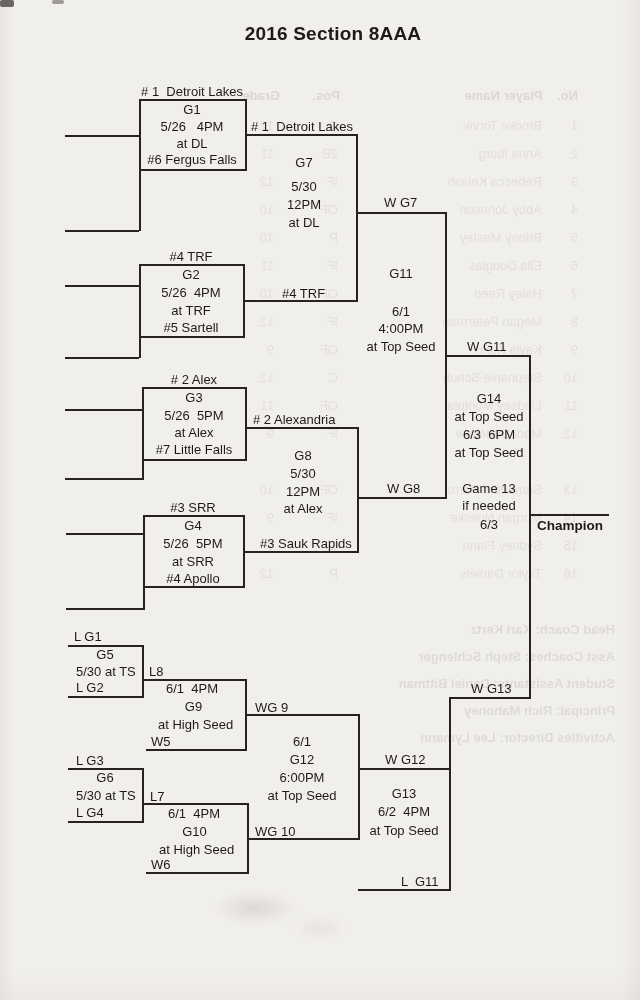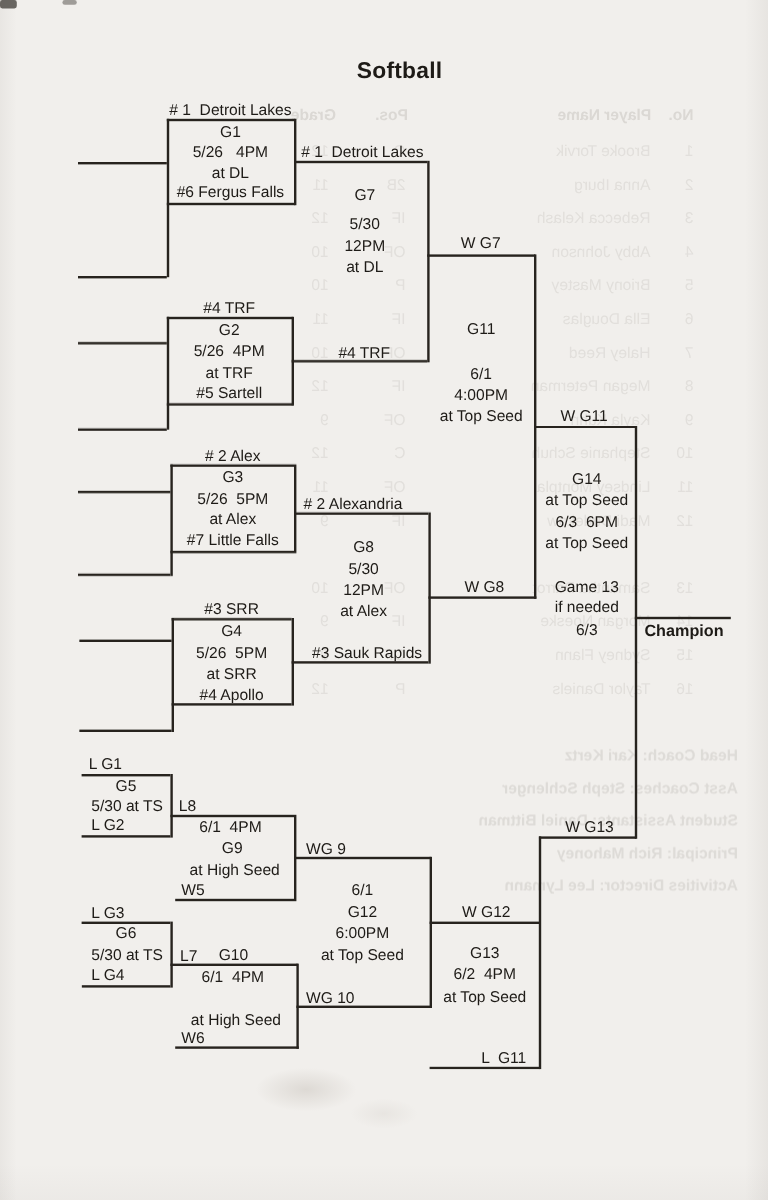--- a/index.html
+++ b/index.html
@@ -54,21 +54,21 @@
       <div class="r coach" style="top: 622px; left: 25px;">Head Coach: Kari Kertz</div>
       <div class="r coach" style="top: 649px; left: 25px;">Asst Coaches: Steph Schlenger</div>
       <div class="r coach" style="top: 676px; left: 25px;">Student Assistants: Daniel Bittman</div>
       <div class="r coach" style="top: 703px; left: 25px;">Principal: Rich Mahoney</div>
       <div class="r coach" style="top: 730px; left: 25px;">Activities Director: Lee Lymann</div>
     </div>
 
   <div class="speck" style="left:0;top:0;width:14px;height:7px;opacity:.75"></div>
   <div class="speck" style="left:52px;top:0;width:12px;height:4px;opacity:.45"></div>
 
-  <div class="t title c" style="left:183px;top:52px;width:300px">Softball</div>
+  <div class="t title c" style="left:183px;top:26px;width:300px">2016 Section 8AAA</div>
 
   <div class="hl" style="left:139px;top:99px;width:107px"></div>
   <div class="hl" style="left:139px;top:169px;width:107px"></div>
   <div class="vl" style="left:139px;top:99px;height:132px"></div>
   <div class="vl" style="left:245px;top:99px;height:72px"></div>
   <div class="hl" style="left:65px;top:135px;width:74px"></div>
   <div class="hl" style="left:65px;top:230px;width:74px"></div>
   <div class="hl" style="left:245px;top:134px;width:111px"></div>
 
   <div class="hl" style="left:139px;top:264px;width:105px"></div>
@@ -199,21 +199,21 @@
   <div class="t" style="left:151px;top:734px">W5</div>
   <div class="t" style="left:255px;top:700px">WG 9</div>
 
   <div class="t" style="left:76px;top:753px">L G3</div>
   <div class="t c" style="left:68px;top:770px;width:74px">G6</div>
   <div class="t" style="left:76px;top:788px">5/30 at TS</div>
   <div class="t" style="left:76px;top:805px">L G4</div>
   <div class="t" style="left:150px;top:789px">L7</div>
 
   <div class="t" style="left:168px;top:806px">6/1  4PM</div>
-  <div class="t c" style="left:142px;top:788px;width:105px">G10</div>
+  <div class="t c" style="left:142px;top:824px;width:105px">G10</div>
   <div class="t" style="left:159px;top:842px">at High Seed</div>
   <div class="t" style="left:151px;top:857px">W6</div>
   <div class="t" style="left:255px;top:824px">WG 10</div>
 
   <div class="t c" style="left:252px;top:734px;width:100px">6/1</div>
   <div class="t c" style="left:252px;top:752px;width:100px">G12</div>
   <div class="t c" style="left:252px;top:770px;width:100px">6:00PM</div>
   <div class="t c" style="left:252px;top:788px;width:100px">at Top Seed</div>
   <div class="t" style="left:385px;top:752px">W G12</div>
 

